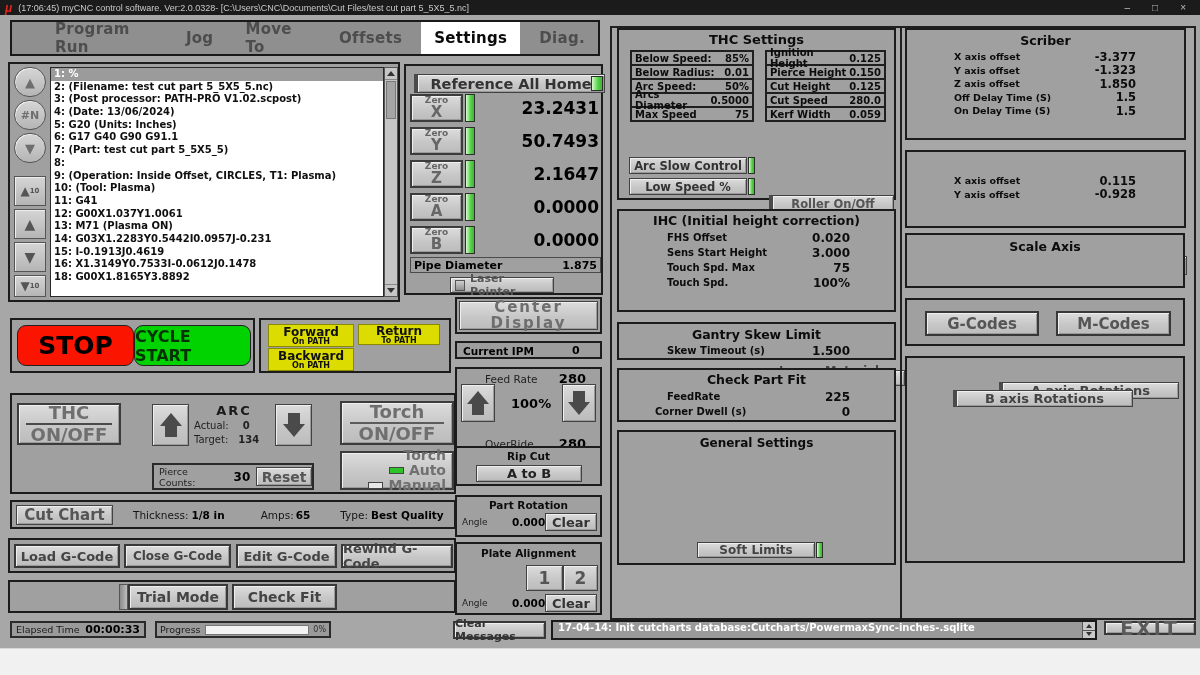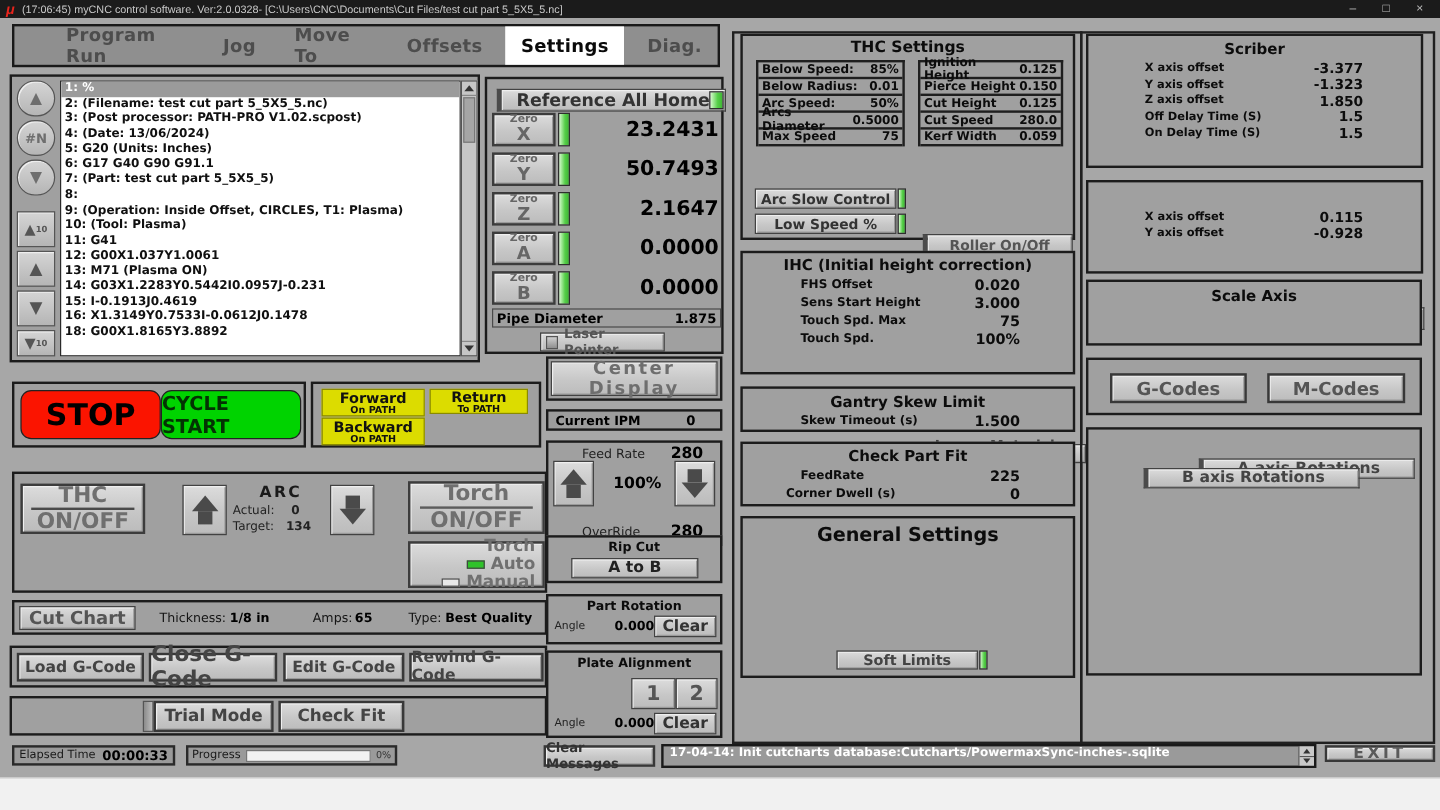--- a/index.html
+++ b/index.html
@@ -175,35 +175,40 @@
       <span>Torch</span>
       <span style="display:flex;align-items:center;gap:5px">
           <span style="width:15px;height:7px;background:#2fc32a;border:1px solid #444"></span>
           <span>Auto</span>
         </span>
       <span style="display:flex;align-items:center;gap:5px">
           <span style="width:15px;height:7px;background:#e8e8e8;border:1px solid #444"></span>
           <span>Manual</span>
         </span>
     </div>
+    <div class="abs" style="left:140px;top:68px;width:162px;height:27px;border:2px solid #2a2a2a;display:flex;align-items:center;padding-left:5px">
+      <span style="font-size:9.5px;color:#222">Pierce Counts:</span>
+      <span class="b" style="font-size:12px;margin-left:8px">30</span>
+      <div class="btn rel" style="width:57px;height:19px;margin-left:6px;font-size:14px;color:#555">Reset</div>
+    </div>
   </div>
 
   <div class="panel" style="left:10px;top:500px;width:446px;height:29px;display:flex;align-items:center">
     <div class="btn rel" style="width:97px;height:20px;margin-left:4px;font-size:15px;color:#555">Cut Chart</div>
     <span style="font-size:10.5px;color:#151515;margin-left:20px">Thickness:</span>
     <span class="b" style="font-size:10.5px;margin-left:3px">1/8 in</span>
     <span style="font-size:10.5px;color:#151515;margin-left:36px">Amps:</span>
     <span class="b" style="font-size:10.5px;margin-left:2px">65</span>
     <span style="font-size:10.5px;color:#151515;margin-left:30px">Type:</span>
     <span class="b" style="font-size:10.5px;margin-left:3px">Best Quality</span>
   </div>
 
   <div class="panel" style="left:8px;top:538px;width:448px;height:35px">
     <div class="btn" style="left:4px;top:4px;width:106px;height:24px;border:2px solid #383838;font-size:13px;color:#444">Load G-Code</div>
-    <div class="btn" style="left:114px;top:4px;width:107px;height:24px;border:2px solid #383838;font-size:18px;color:#444">Close G-Code</div>
+    <div class="btn" style="left:114px;top:4px;width:107px;height:24px;border:2px solid #383838;font-size:12px;color:#444">Close G-Code</div>
     <div class="btn" style="left:226px;top:4px;width:101px;height:24px;border:2px solid #383838;font-size:13px;color:#444">Edit G-Code</div>
     <div class="btn" style="left:331px;top:4px;width:112px;height:24px;border:2px solid #383838;font-size:13px;color:#444">Rewind G-Code</div>
   </div>
 
   <div class="panel" style="left:8px;top:580px;width:448px;height:33px">
     <div class="abs" style="left:109px;top:2px;width:9px;height:26px;background:linear-gradient(90deg,#8b8b8b,#bdbdbd);border:1px solid #555"></div>
     <div class="btn" style="left:118px;top:2px;width:100px;height:26px;border:2px solid #383838;font-size:14px;color:#444">Trial Mode</div>
     <div class="btn" style="left:222px;top:2px;width:105px;height:26px;border:2px solid #383838;font-size:14px;color:#444">Check Fit</div>
   </div>
 
@@ -415,21 +420,21 @@
         <span style="font-size:10px">FeedRate</span>
         <span class="val" style="font-size:12px">225</span>
       </div>
     <div class="kv" style="padding:0 44px 0 36px;height:15px">
         <span style="font-size:10px">Corner Dwell (s)</span>
         <span class="val" style="font-size:12px">0</span>
       </div>
   </div>
 
   <div class="panel" style="left:617px;top:430px;width:279px;height:135px">
-    <div class="boxtitle" style="font-size:16px;margin-top:4px">General Settings</div>
+    <div class="boxtitle" style="font-size:12px;margin-top:4px">General Settings</div>
     <div class="btn" style="left:78px;top:110px;width:118px;height:16px;font-size:12px;color:#444">Soft Limits</div>
     <span class="vled abs" style="left:197px;top:110px;width:7px;height:16px"></span>
   </div>
 
   <div class="abs" style="left:900px;top:26px;width:296px;height:594px;border:2px solid #202020"></div>
 
   <div class="panel" style="left:905px;top:28px;width:281px;height:112px">
     <div class="boxtitle" style="font-size:12.5px;margin-top:3px">Scriber</div>
     <div class="kv" style="padding:0 48px 0 47px;height:13.5px;margin-top:2px">
         <span style="font-size:9.5px">X axis offset</span>
@@ -485,21 +490,21 @@
     <span class="b" style="font-size:10px;color:#fff;padding-left:5px;white-space:nowrap;overflow:hidden;flex:1">17-04-14: Init cutcharts database:Cutcharts/PowermaxSync-inches-.sqlite</span>
     <span style="width:13px;height:100%;border-left:1px solid #555;display:flex;flex-direction:column">
       <span style="flex:1;display:flex;align-items:center;justify-content:center;background:#c9c9c9;border-bottom:1px solid #555">
           <span class="tri-s-up" style="border-left-width:3px;border-right-width:3px;border-bottom-width:4px"></span>
         </span>
       <span style="flex:1;display:flex;align-items:center;justify-content:center;background:#c9c9c9">
           <span class="tri-s-dn" style="border-left-width:3px;border-right-width:3px;border-top-width:4px"></span>
         </span>
     </span>
   </div>
-  <div class="btn" style="left:1104px;top:621px;width:92px;height:14px;font-size:13px;letter-spacing:3px;color:#5a5a5a;border:2px solid #383838">EXIT</div>
+  <div class="btn" style="left:1104px;top:621px;width:92px;height:14px;font-size:19px;letter-spacing:3px;color:#5a5a5a;border:2px solid #383838">EXIT</div>
 
   <div class="abs taskbar">
     
     
     
     
     
     
     
     

